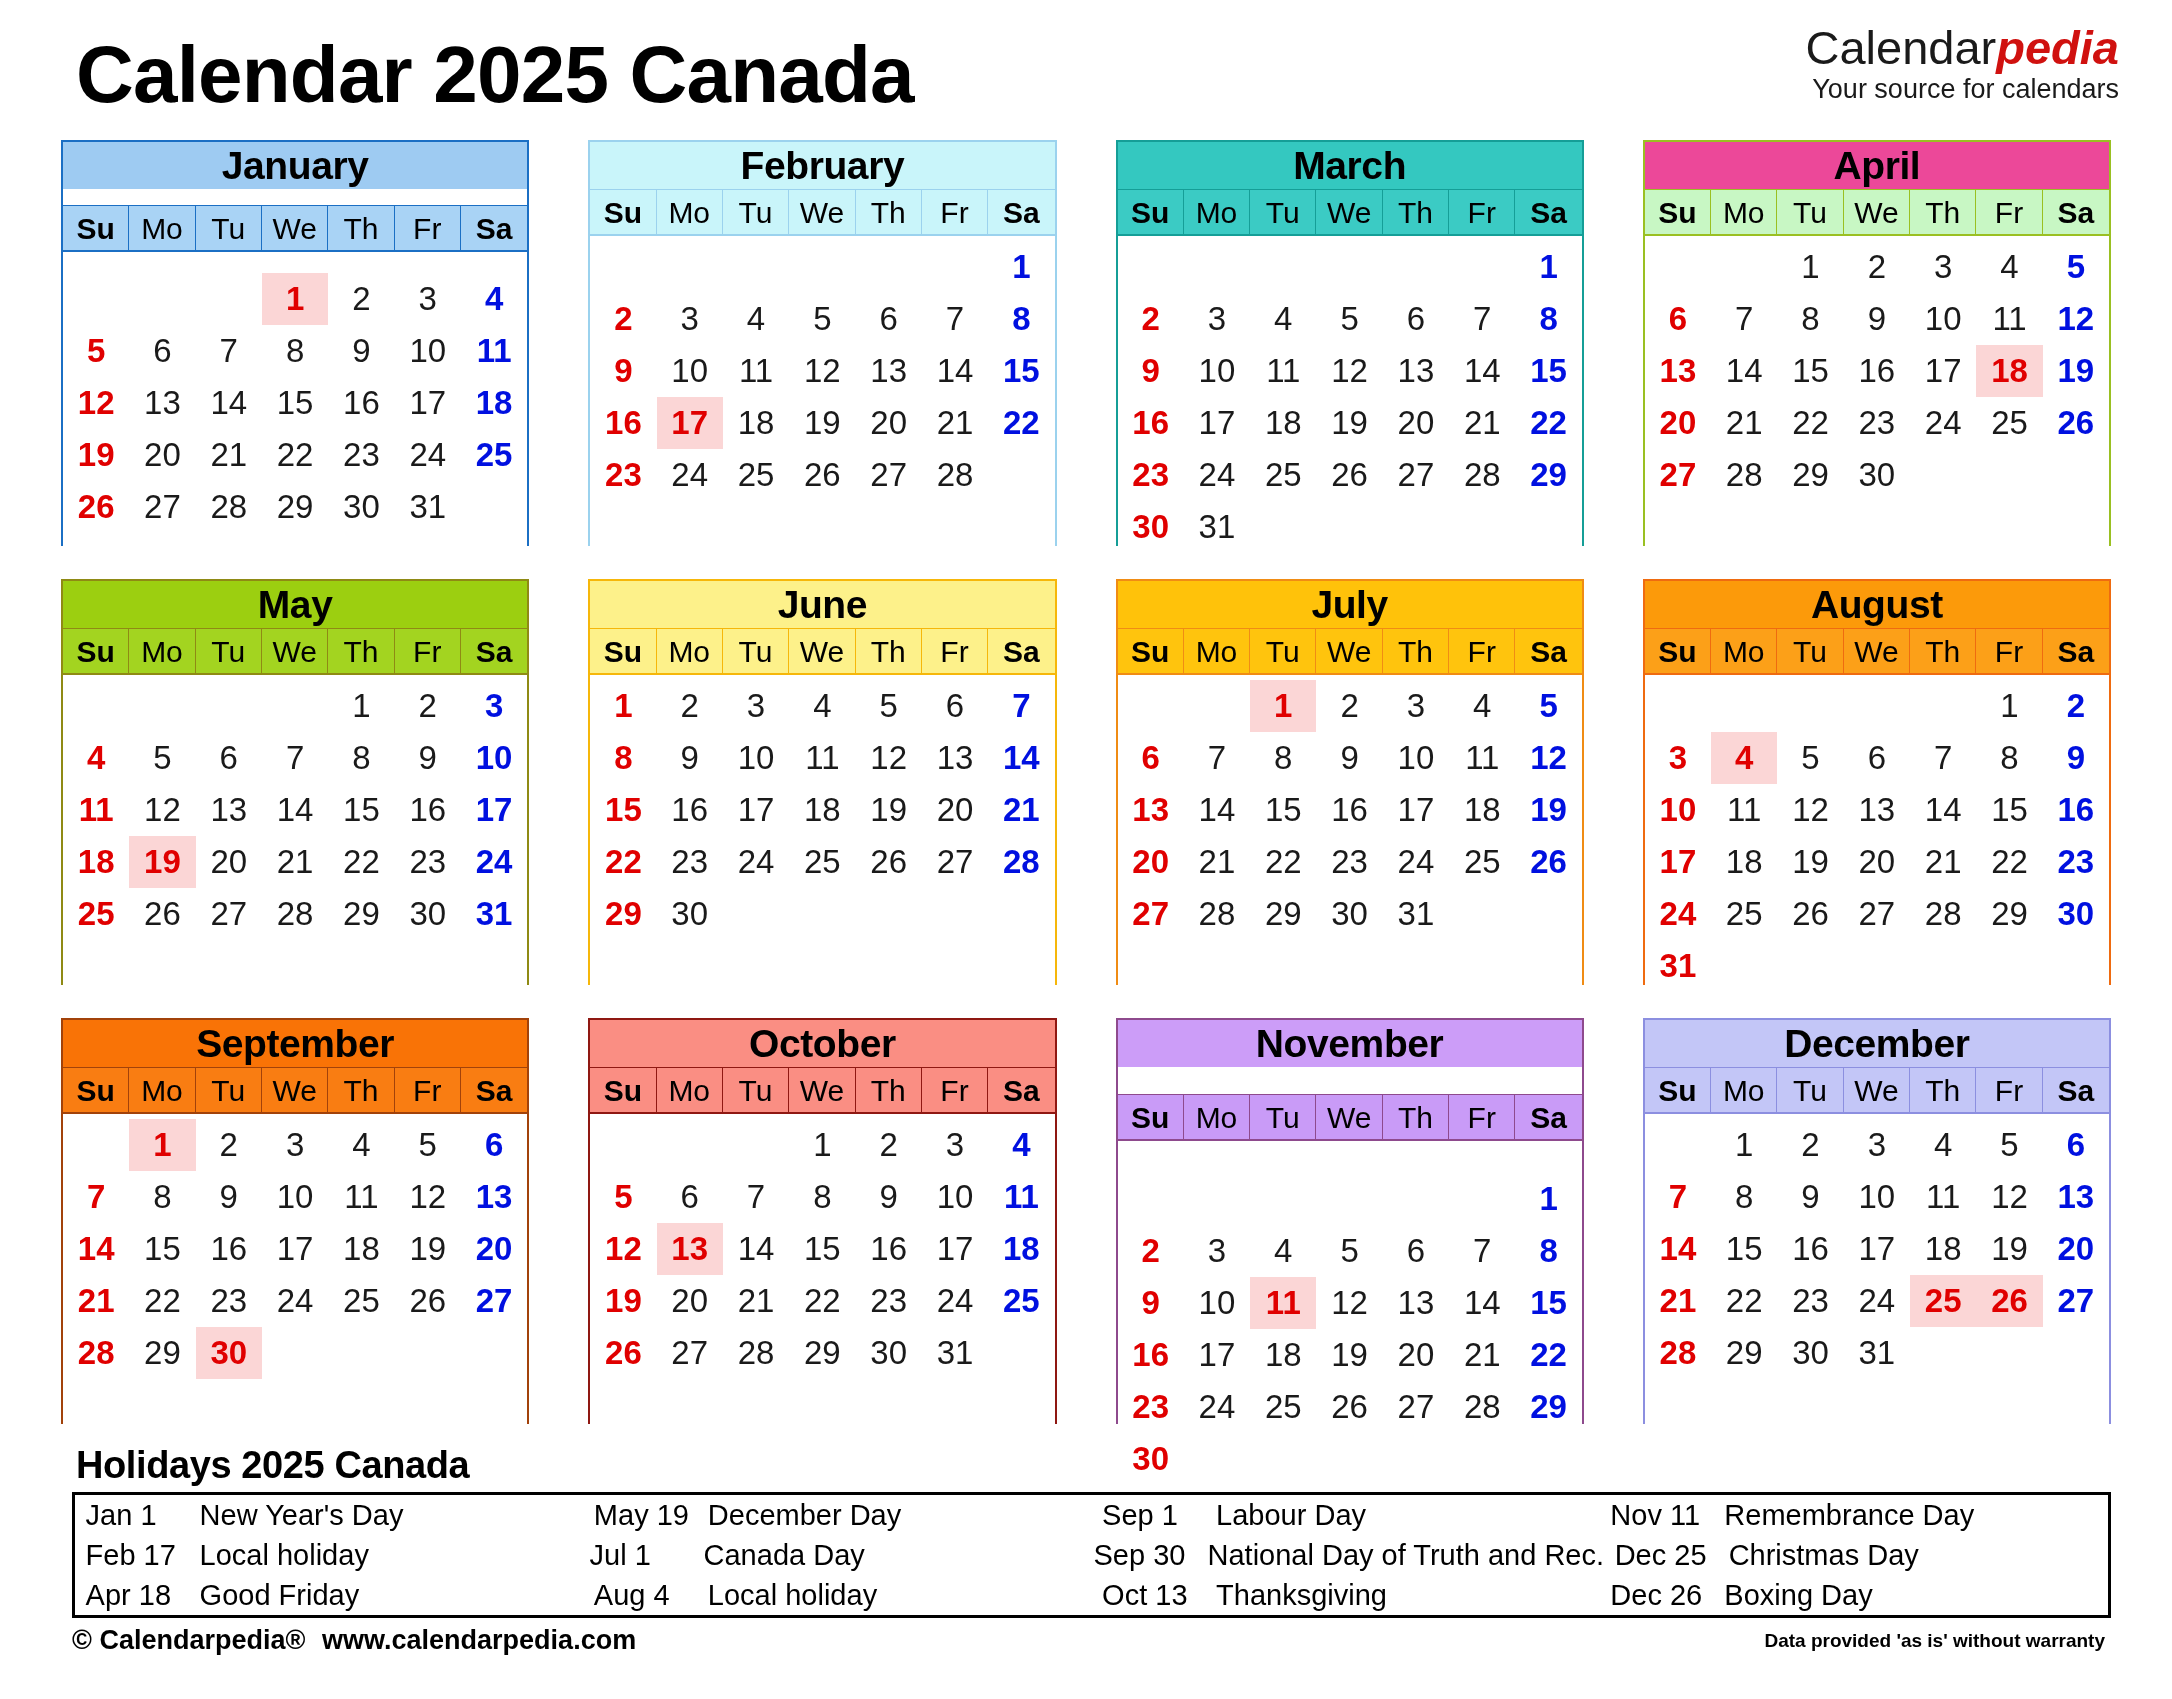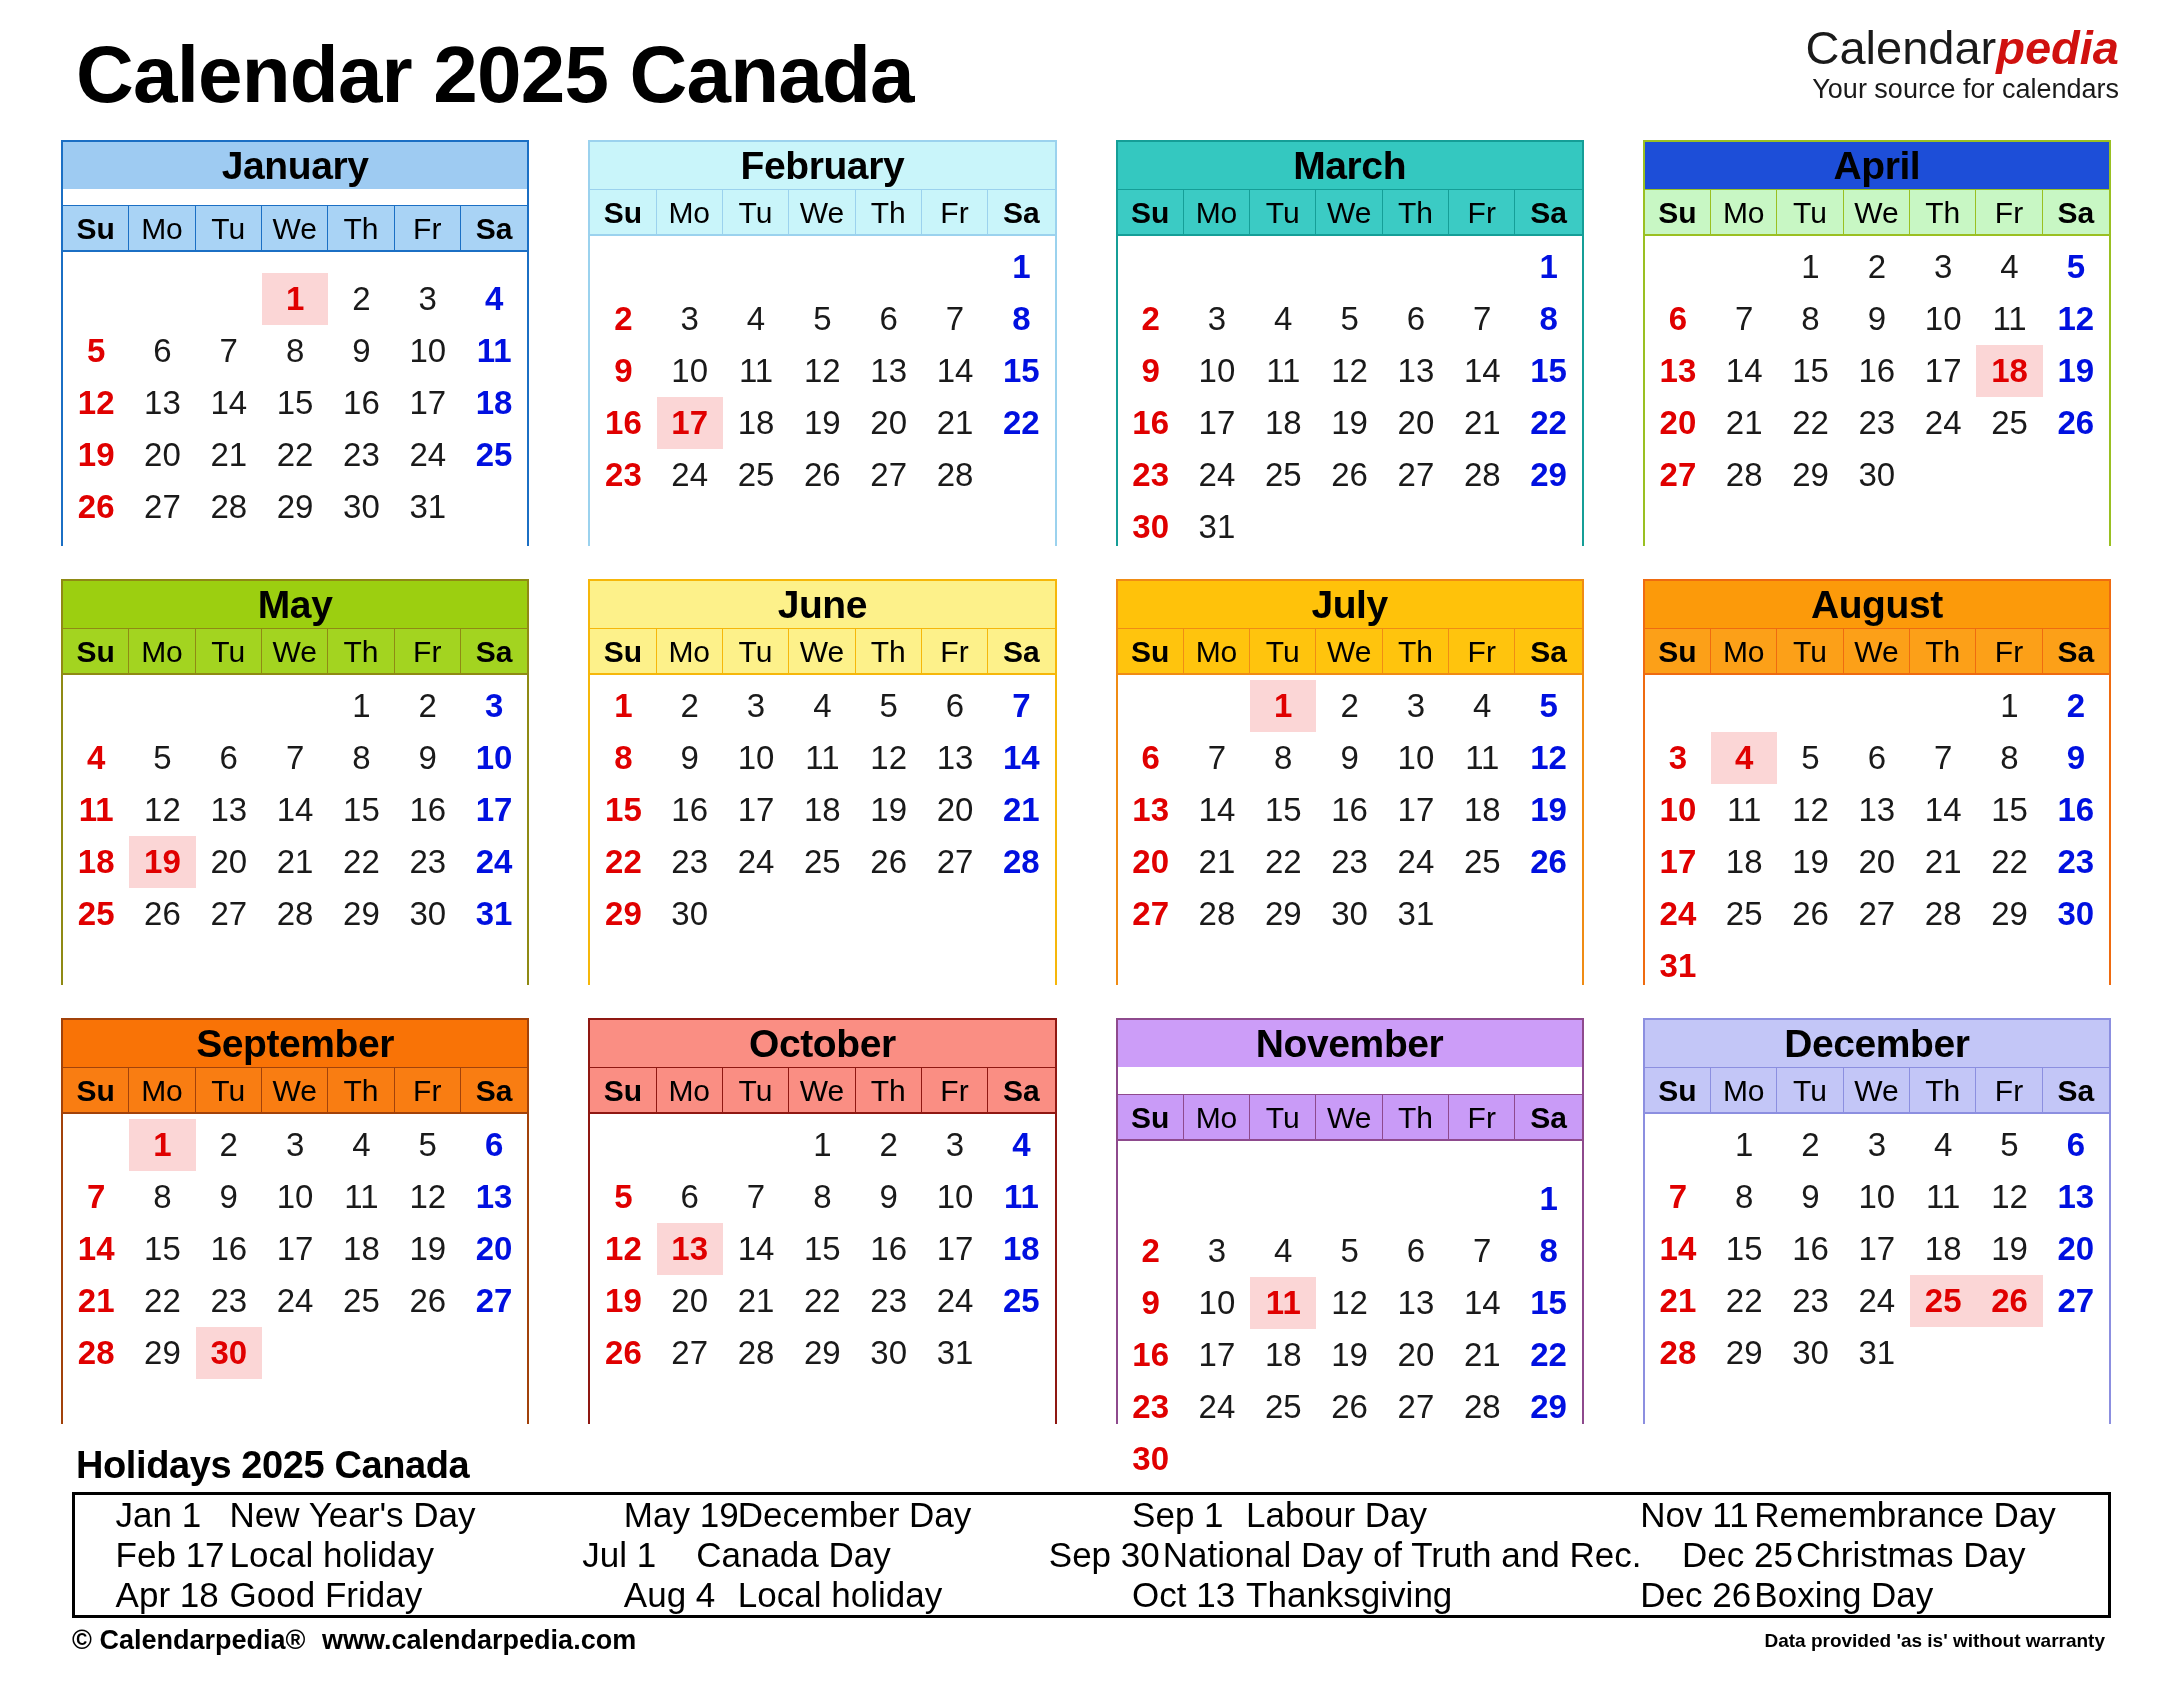--- a/index.html
+++ b/index.html
@@ -116,25 +116,24 @@
     letter-spacing:-0.4px;
   }
   .hol-table {
     margin: 0 61px 0 72px;
     border: 3px solid #000;
   }
   .hol-row { display: grid; grid-template-columns: repeat(4, 1fr); }
   .hol-cellpair {
     display: grid;
     grid-template-columns: 114px 1fr;
-    font-size: 35px;
+    font-size: 29px;
     line-height: 40px;
     color:#000;
     padding-left: 10.6px;
-    margin-left: 30px;
   }
   .hol-date { white-space: nowrap; }
   .hol-name { white-space: nowrap; }
   .foot {
     display:flex;
     justify-content: space-between;
     align-items: center;
     padding: 7.6px 67px 0 72px;
     font-weight: bold;
   }
@@ -320,21 +319,21 @@
           <div class="cell sun">30</div>
           <div class="cell">31</div>
           <div class="cell empty"></div>
           <div class="cell empty"></div>
           <div class="cell empty"></div>
           <div class="cell empty"></div>
           <div class="cell empty"></div>
         </div>
       </div>
       <div class="month" style="border-color: rgb(154, 192, 34);">
-        <div class="m-title" style="background: #1d4ed8;">April</div>
+        <div class="m-title" style="background: #ec4899;">April</div>
         <div class="m-dow" style="background: rgb(200, 247, 196); border-top: 1.5px solid rgb(154, 192, 34); border-bottom: 2.3px solid rgb(154, 192, 34);">
           <div class="we" style="border-right-color: rgb(154, 192, 34);">Su</div>
           <div style="border-right-color: rgb(154, 192, 34);">Mo</div>
           <div style="border-right-color: rgb(154, 192, 34);">Tu</div>
           <div style="border-right-color: rgb(154, 192, 34);">We</div>
           <div style="border-right-color: rgb(154, 192, 34);">Th</div>
           <div style="border-right-color: rgb(154, 192, 34);">Fr</div>
           <div class="we" style="border-right-color: rgb(154, 192, 34);">Sa</div>
         </div>
         <div class="m-body">

